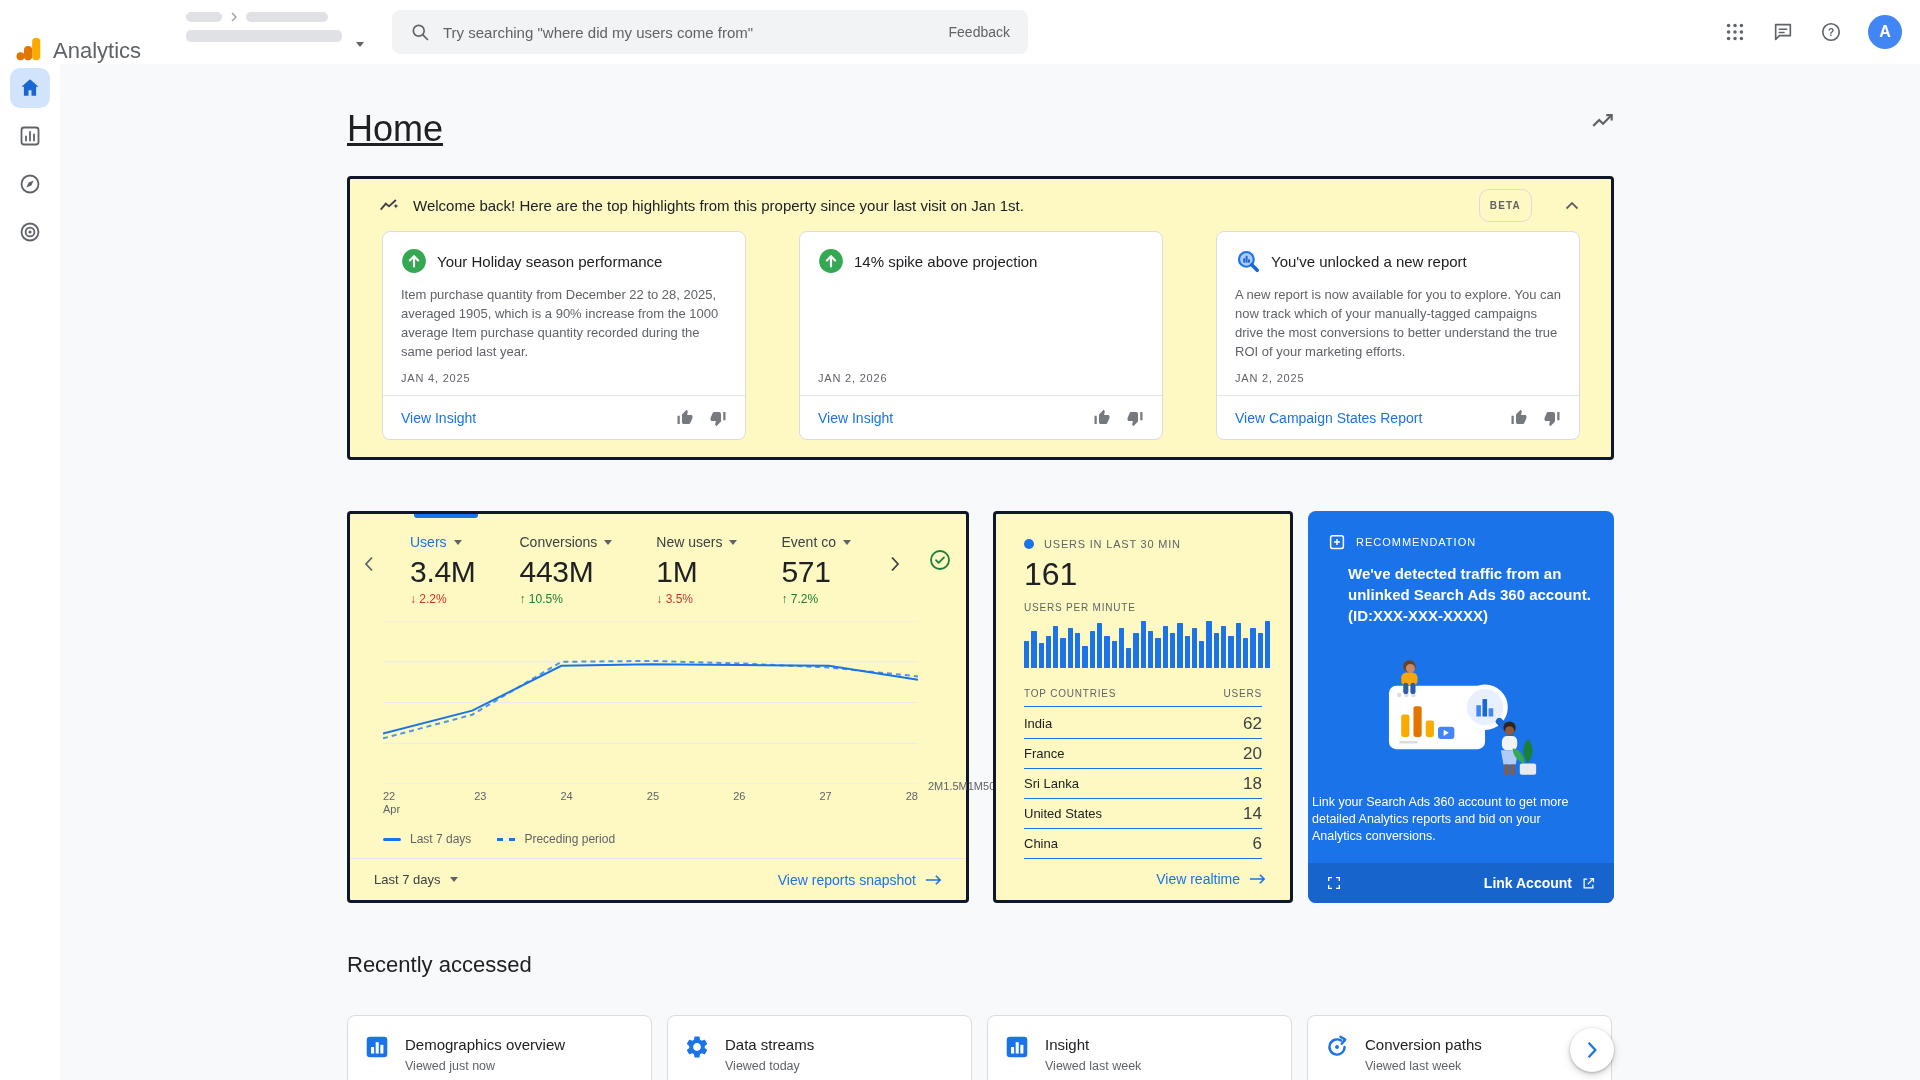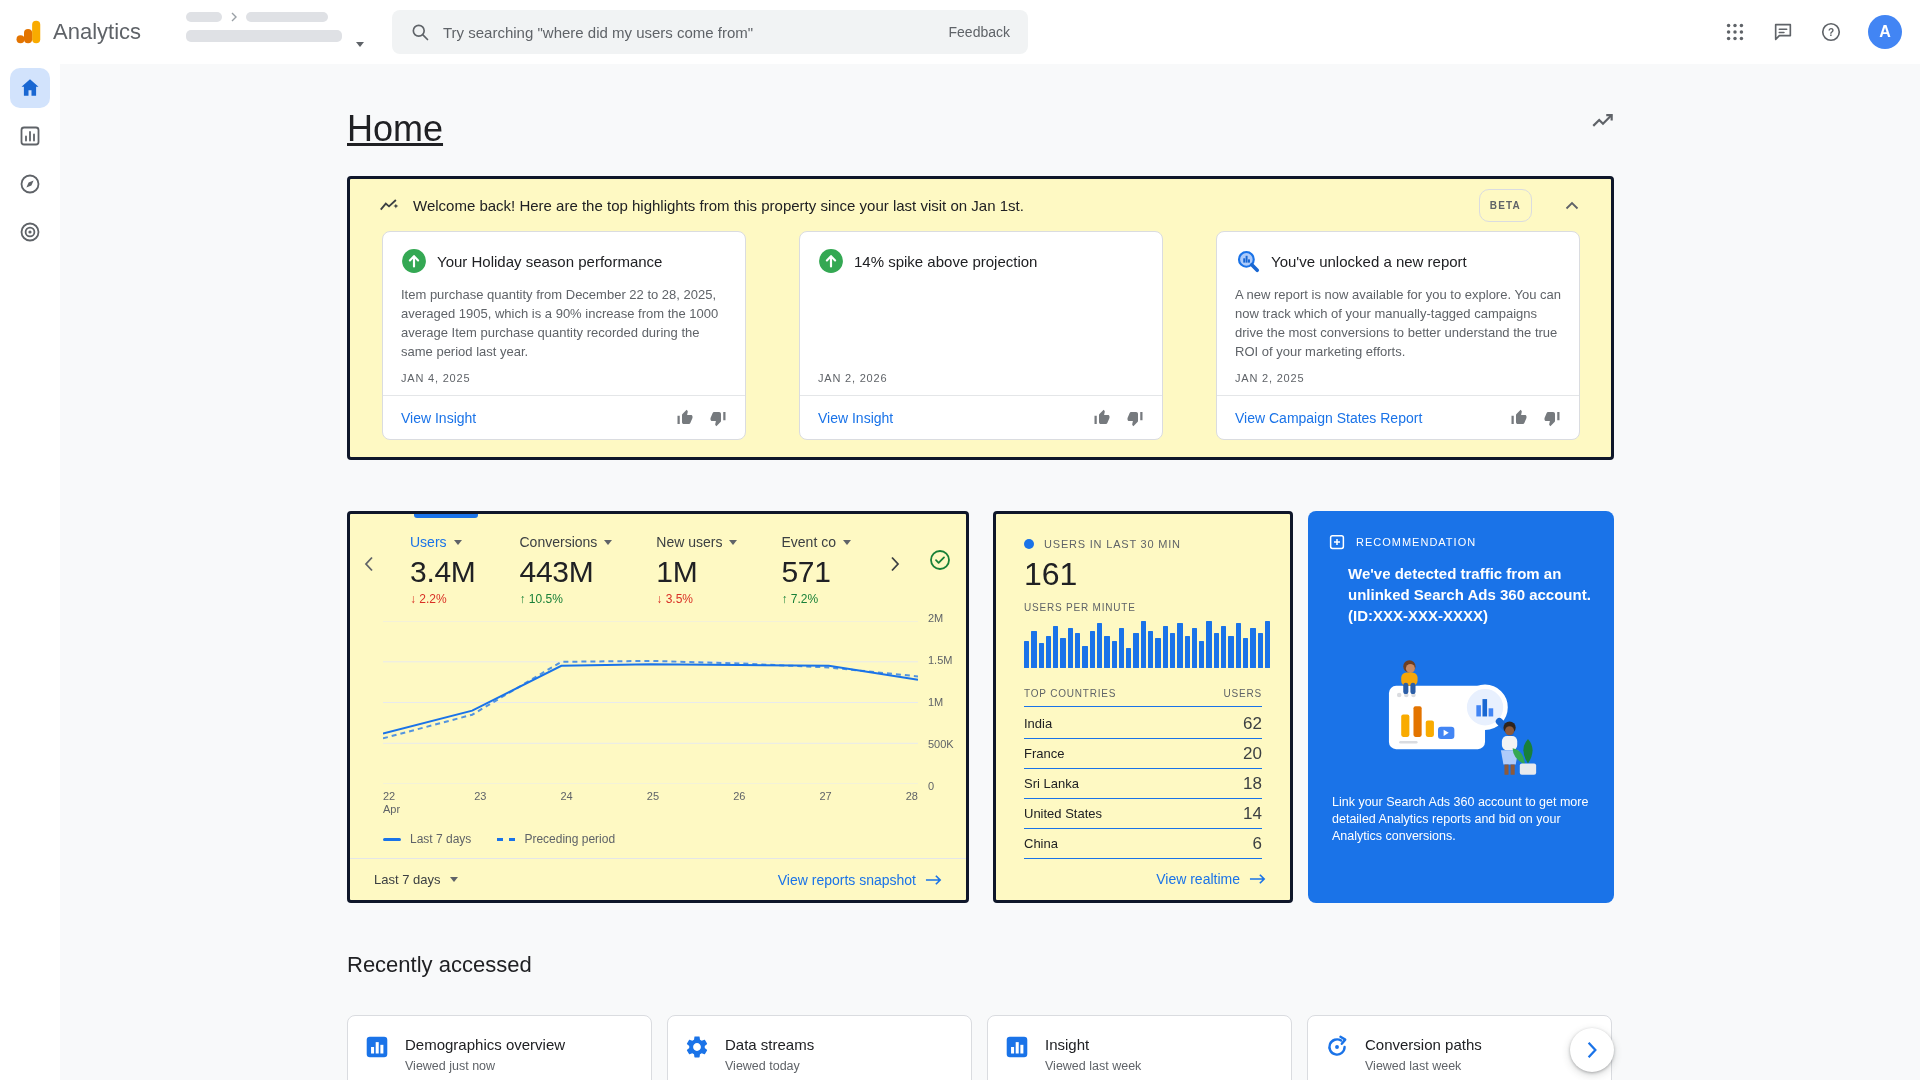--- a/index.html
+++ b/index.html
@@ -2,21 +2,21 @@
 <html><head>
 <meta charset="utf-8">
 <style>
   * { margin:0; padding:0; box-sizing:border-box; }
   html,body { width:1920px; height:1080px; }
   body { font-family:"Liberation Sans","DejaVu Sans",sans-serif; background:#fff; color:#202124; overflow:hidden; position:relative; }
   svg { display:block; }
 
   
   .topbar { position:absolute; top:0; left:0; width:1920px; height:64px; background:#fff; z-index:6; }
-  .brand { position:absolute; left:14px; top:0; height:64px; display:flex; align-items:center; gap:9px; cursor:pointer; }
+  .brand { position:absolute; left:14px; top:0; height:64px; display:flex; align-items:flex-end; gap:9px; cursor:pointer; }
   .brand-text { font-size:22px; color:#5f6368; }
   .breadcrumb { position:absolute; left:186px; top:12px; cursor:pointer; }
   .bc-row { display:flex; align-items:center; gap:7px; }
   .bc-box { background:#dfe1e5; border-radius:5px; display:inline-block; }
   .bc-sm { width:36px; height:10px; } .bc-md { width:82px; height:10px; }
   .bc-lg { width:156px; height:12px; margin-top:8px; }
   .bc-caret { position:absolute; left:170px; top:30px; width:0; height:0; border-left:4.5px solid transparent; border-right:4.5px solid transparent; border-top:5.5px solid #5f6368; }
   .searchbar { position:absolute; left:392px; top:10px; width:636px; height:44px; background:#f1f3f4; border-radius:8px; display:flex; align-items:center; padding:0 18px; gap:13px; }
   .searchbar input { flex:1; border:none; background:transparent; outline:none; font-size:15px; color:#202124; font-family:inherit; }
   .searchbar input::placeholder { color:#5f6368; }
@@ -64,21 +64,21 @@
   .metric-tab { cursor:pointer; white-space:nowrap; }
   .mt-label { display:flex; align-items:center; gap:7px; font-size:14px; }
   .mt-label .lbl { color:#3c4043; }
   .metric-tab.selected .lbl { color:#1a73e8; }
   .caret { width:0; height:0; border-left:4px solid transparent; border-right:4px solid transparent; border-top:5px solid #5f6368; display:inline-block; }
   .mt-value { font-size:30px; color:#202124; margin-top:5px; letter-spacing:-.3px; }
   .mt-delta { font-size:12px; margin-top:3px; font-weight:500; }
   .mt-delta.down { color:#d93025; } .mt-delta.up { color:#188038; }
   .chart-area { position:absolute; left:33px; top:107px; width:535px; height:163px; }
   .chart-area svg { width:100%; height:100%; }
-  .y-labels { position:absolute; left:578px; top:99px; height:179px; width:40px; display:flex; flex-direction:column; justify-content:space-between; font-size:11px; line-height:11px; color:#5f6368; }
+  .y-labels { position:absolute; left:578px; top:99px; height:179px; width:40px; display:flex; flex-direction:row; justify-content:space-between; font-size:11px; line-height:11px; color:#5f6368;align-items:flex-end; }
   .x-labels { position:absolute; left:33px; top:276px; width:535px; display:flex; justify-content:space-between; font-size:11px; line-height:13px; color:#5f6368; white-space:pre-line; }
   .legend { position:absolute; left:33px; top:318px; display:flex; gap:26px; font-size:12px; color:#5f6368; align-items:center; }
   .legend-item { display:flex; align-items:center; }
   .legend-line { display:inline-block; width:18px; margin-right:9px; }
   .legend-line.solid { border-top:3px solid #1a73e8; border-radius:2px; }
   .legend-line.dashed { border-top:3px dashed #1a73e8; }
   .metrics-footer { position:absolute; left:0; right:0; bottom:0; height:42px; border-top:1px solid #e4e6e8; display:flex; align-items:center; padding:0 24px; }
   .range-select { font-size:13px; color:#3c4043; display:flex; align-items:center; gap:9px; cursor:pointer; }
   .link-arrow { margin-left:auto; color:#1a73e8; font-size:14px; font-weight:500; display:flex; align-items:center; gap:9px; cursor:pointer; }
 
@@ -97,21 +97,21 @@
   .c-name { font-size:13px; color:#202124; }
   .c-users { font-size:17px; color:#3c4043; }
   .rt-footer { position:absolute; right:24px; bottom:13px; color:#1a73e8; font-size:14px; font-weight:500; display:flex; gap:9px; align-items:center; cursor:pointer; }
 
   
   .reco-card { position:absolute; left:1248px; top:447px; width:306px; height:392px; background:#1a73e8; border-radius:8px; overflow:hidden; }
   .reco-head { position:absolute; left:20px; top:22px; display:flex; align-items:center; gap:10px; color:#fff; }
   .reco-eyebrow { font-size:11px; letter-spacing:1px; font-weight:500; }
   .reco-title { position:absolute; left:20px; top:52px; width:252px; font-size:15px; font-weight:700; line-height:21px; color:#fff;margin-left:20px; }
   .reco-illus { position:absolute; left:70px; top:138px; width:165px; height:138px; }
-  .reco-body { position:absolute; left:24px; top:283px; width:266px; font-size:12.5px; line-height:17px; color:#fff; }
+  .reco-body { position:absolute; left:4px; top:283px; width:266px; font-size:12.5px; line-height:17px; color:#fff; }
   .reco-footer { position:absolute; left:0; right:0; bottom:0; height:40px; background:#1765cc; display:flex; align-items:center; padding:0 18px; }
   .expand-btn { cursor:pointer; display:flex; }
   .link-account { margin-left:auto; display:flex; align-items:center; gap:9px; color:#fff; font-size:14px; font-weight:700; cursor:pointer; }
 
   
   .recent-title { position:absolute; left:287px; top:888px; font-size:22px; font-weight:400; color:#202124; }
   .recent-cards { position:absolute; left:287px; top:951px; display:flex; gap:15px; }
   .recent-card { width:305px; height:96px; background:#fff; border:1px solid #dadce0; border-radius:8px; padding:18px 16px; display:flex; gap:15px; cursor:pointer; }
   .rc-title { font-size:15px; font-weight:500; color:#202124; margin-top:2px; }
   .rc-sub { font-size:12.5px; color:#5f6368; margin-top:6px; }
@@ -542,20 +542,34 @@
       <circle cx="128" cy="80" r="4.4" fill="#8d5a3b"></circle>
       <rect x="120.5" y="85" width="15" height="14" rx="5" fill="#f1f3f4"></rect>
       <path d="M119.5 99 h17 l-2.5 14 h-12 z" fill="#aecbfa"></path>
       <rect x="123" y="113" width="4" height="10" fill="#8d5a3b"></rect>
       <rect x="129" y="113" width="4" height="10" fill="#8d5a3b"></rect>
       <path d="M146 112 q-9 -14 0 -24 q9 10 0 24" fill="#188038"></path>
       <path d="M143 113 q-12 -6 -12 -16 q11 2 12 16" fill="#34a853"></path>
       <rect x="138" y="112" width="16" height="11" rx="2" fill="#e8eaed"></rect>
     </svg>
     <div class="reco-body">Link your Search Ads 360 account to get more detailed Analytics reports and bid on your Analytics conversions.</div>
+    <div class="reco-footer">
+      <span class="expand-btn">
+        <svg width="16" height="16" viewBox="0 0 24 24" fill="none" stroke="#fff" stroke-width="2">
+            <path d="M4 9 V4 h5 M15 4 h5 v5 M20 15 v5 h-5 M9 20 H4 v-5"></path>
+          </svg>
+      </span>
+      <span class="link-account">
+        <span>Link Account</span>
+        <svg width="15" height="15" viewBox="0 0 24 24" fill="none" stroke="#fff" stroke-width="2">
+            <path d="M10 5 H5 v14 h14 v-5"></path>
+            <path d="M14 4 h6 v6 M20 4 L11 13"></path>
+          </svg>
+      </span>
+    </div>
   </div>
 
   <h2 class="recent-title">Recently accessed</h2>
   <div class="recent-cards">
       <div class="recent-card">
         <span class="rc-icon">
           <svg viewBox="0 0 24 24" width="26" height="26">
             <rect x="2.5" y="2.5" width="19" height="19" rx="3" fill="#1a73e8"></rect>
             <rect x="6.5" y="12" width="2.8" height="6" fill="#fff"></rect>
             <rect x="10.8" y="7.5" width="2.8" height="10.5" fill="#fff"></rect>

